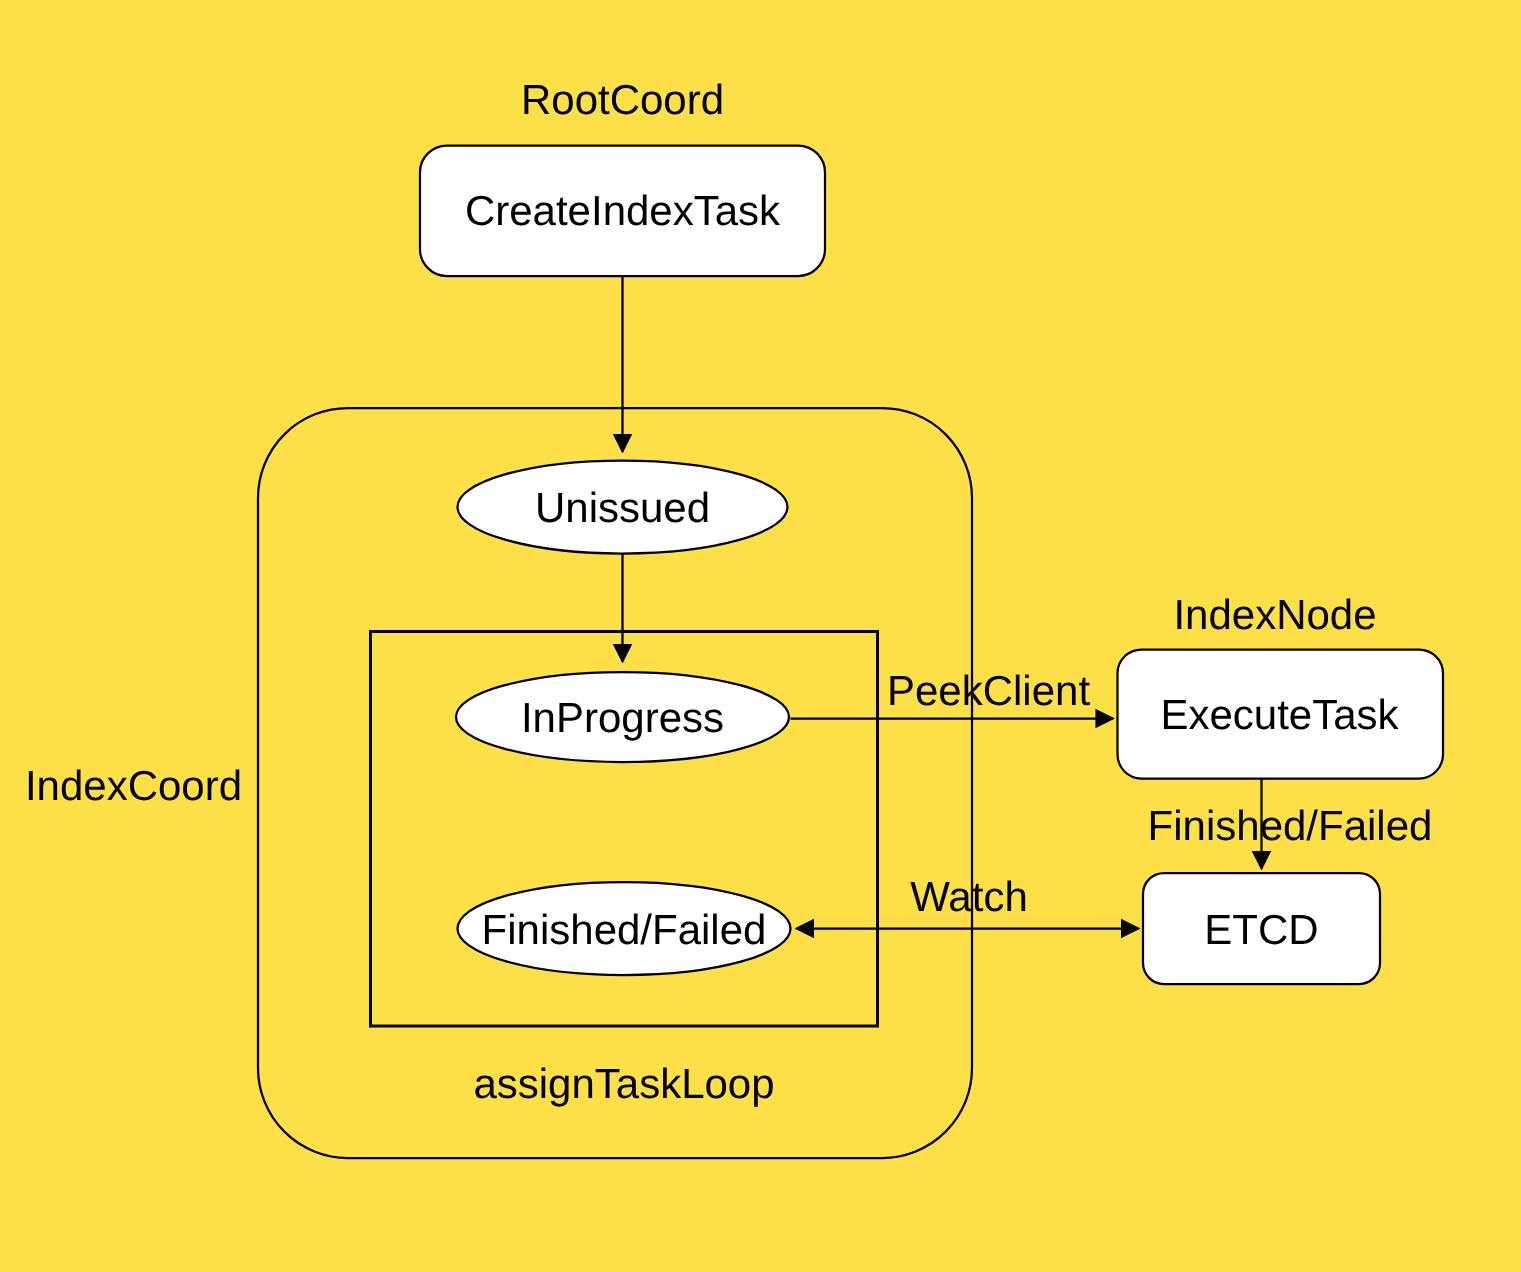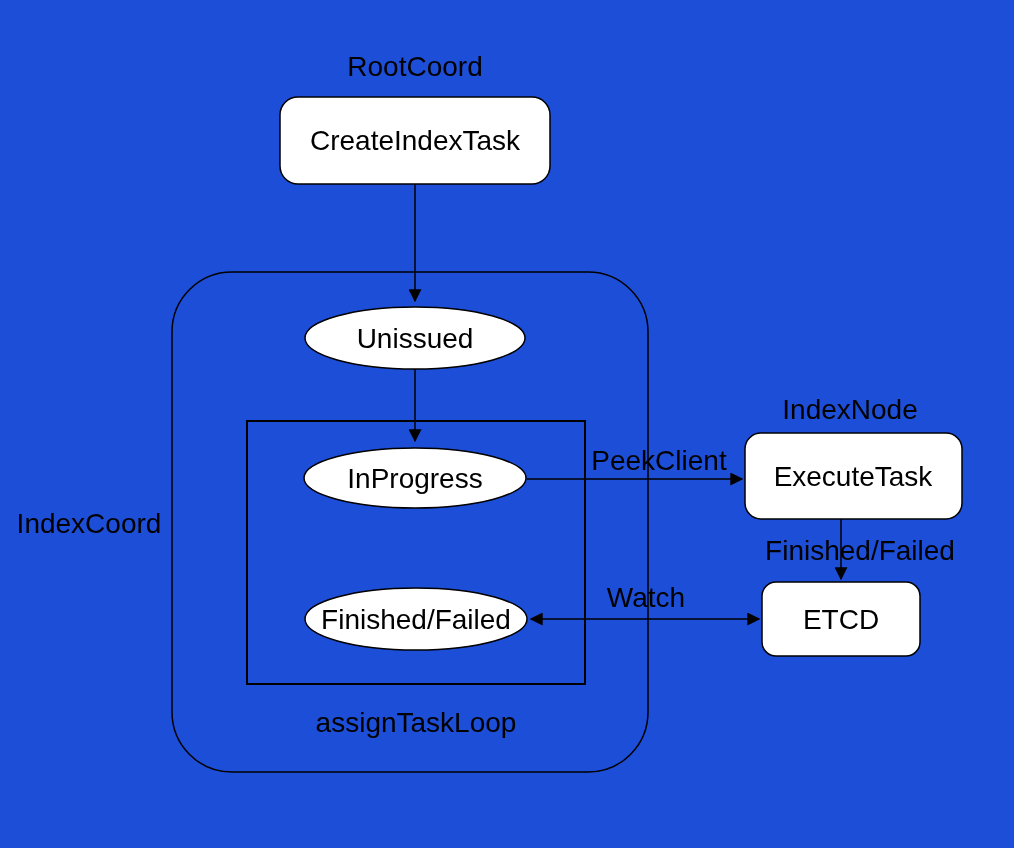--- a/index.html
+++ b/index.html
@@ -4,21 +4,21 @@
 <style>
   html, body {
     margin: 0;
     padding: 0;
     background: #ffffff;
   }
   .canvas {
     position: relative;
     width: 1014px;
     height: 848px;
-    background: #1d4ed8;
+    background: #fde047;
     overflow: hidden;
     font-family: "Liberation Sans", sans-serif;
   }
   svg.diagram {
     position: absolute;
     inset: 0;
     display: block;
   }
   svg.diagram text {
     font-family: "Liberation Sans", sans-serif;

